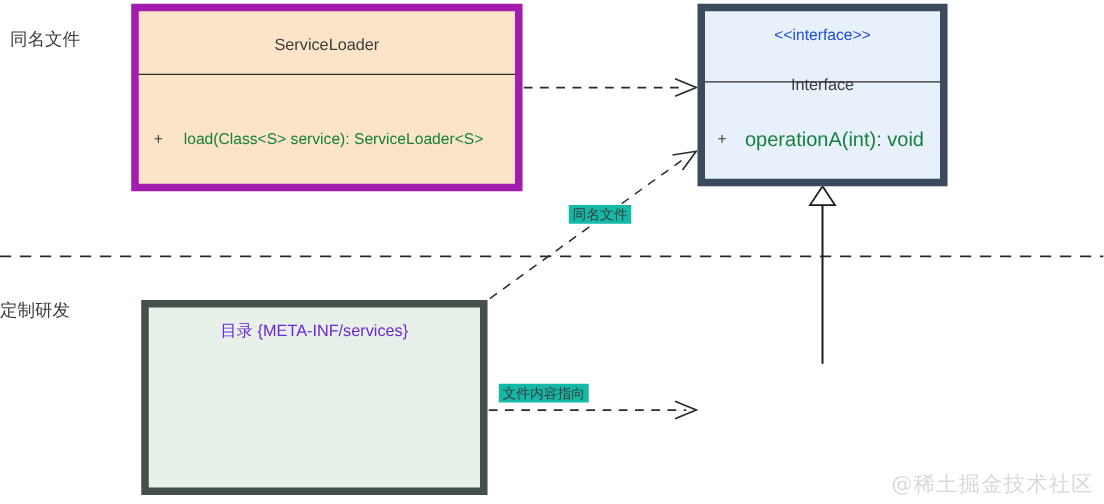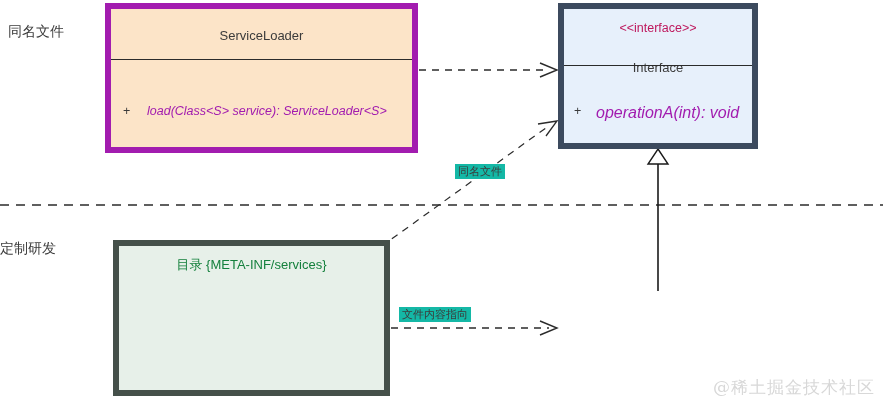--- a/index.html
+++ b/index.html
@@ -42,24 +42,23 @@
     position: absolute;
     left: 0;
     right: 0;
     height: 1px;
     background: #2b2b2b;
   }
   .member-row {
     position: absolute;
     left: 0;
     right: 0;
-    color: #a21caf;
+    color: #15803d;
     font-size: 12.5px;
     white-space: nowrap;
-    font-style: italic;
   }
   .member-vis {
     position: absolute;
     font-size: 12.5px;
     color: #3b3b3b;
   }
   
   #service-loader {
     left: 105px; top: 3px; width: 313px; height: 150px;
     background: #fce4c8;
@@ -69,42 +68,42 @@
   #service-loader .member-vis { left: 12px; top: 95px; }
   #service-loader .member-row { left: 36px; top: 95px; }
   
   #interface-node {
     left: 558px; top: 3px; width: 200px; height: 146px;
     background: #e7f0fb;
     border-color: #3c4a5e;
   }
   #interface-node .stereotype {
     position: absolute; left: 0; right: 0; top: 12px;
-    text-align: center; font-size: 12.5px; color: #be185d;
+    text-align: center; font-size: 12.5px; color: #1d4ed8;
   }
   #interface-node .node-title { top: 31px; margin-top: 20px; }
   #interface-node .node-divider { top: 56px; background: #2b2b2b; }
   #interface-node .member-vis { left: 10px; top: 95px; }
   #interface-node .member-row { left: 32px; top: 95px; font-size: 16px; }
   
   #impl-class {
     left: 558px; top: 291px; width: 202px; height: 81px;
     background: #fce4c8;
   }
   #impl-class .node-title { top: 12px; }
   #impl-class .node-divider { top: 36px; }
   
   #services-dir {
     left: 113px; top: 240px; width: 277px; height: 156px;
     background: #e7f0e9;
     border-color: #45504a;
   }
   #services-dir .dir-label {
     position: absolute; left: 0; right: 0; top: 10px;
-    text-align: center; font-size: 13px; color: #15803d;
+    text-align: center; font-size: 13px; color: #6d28d9;
   }
   
   .lane-label {
     position: absolute;
     font-size: 14px;
     color: #3b3b3b;
     white-space: nowrap;
   }
   #lane-label-top { left: 8px; top: 23px; }
   #lane-label-bottom { left: 0; top: 240px; }

